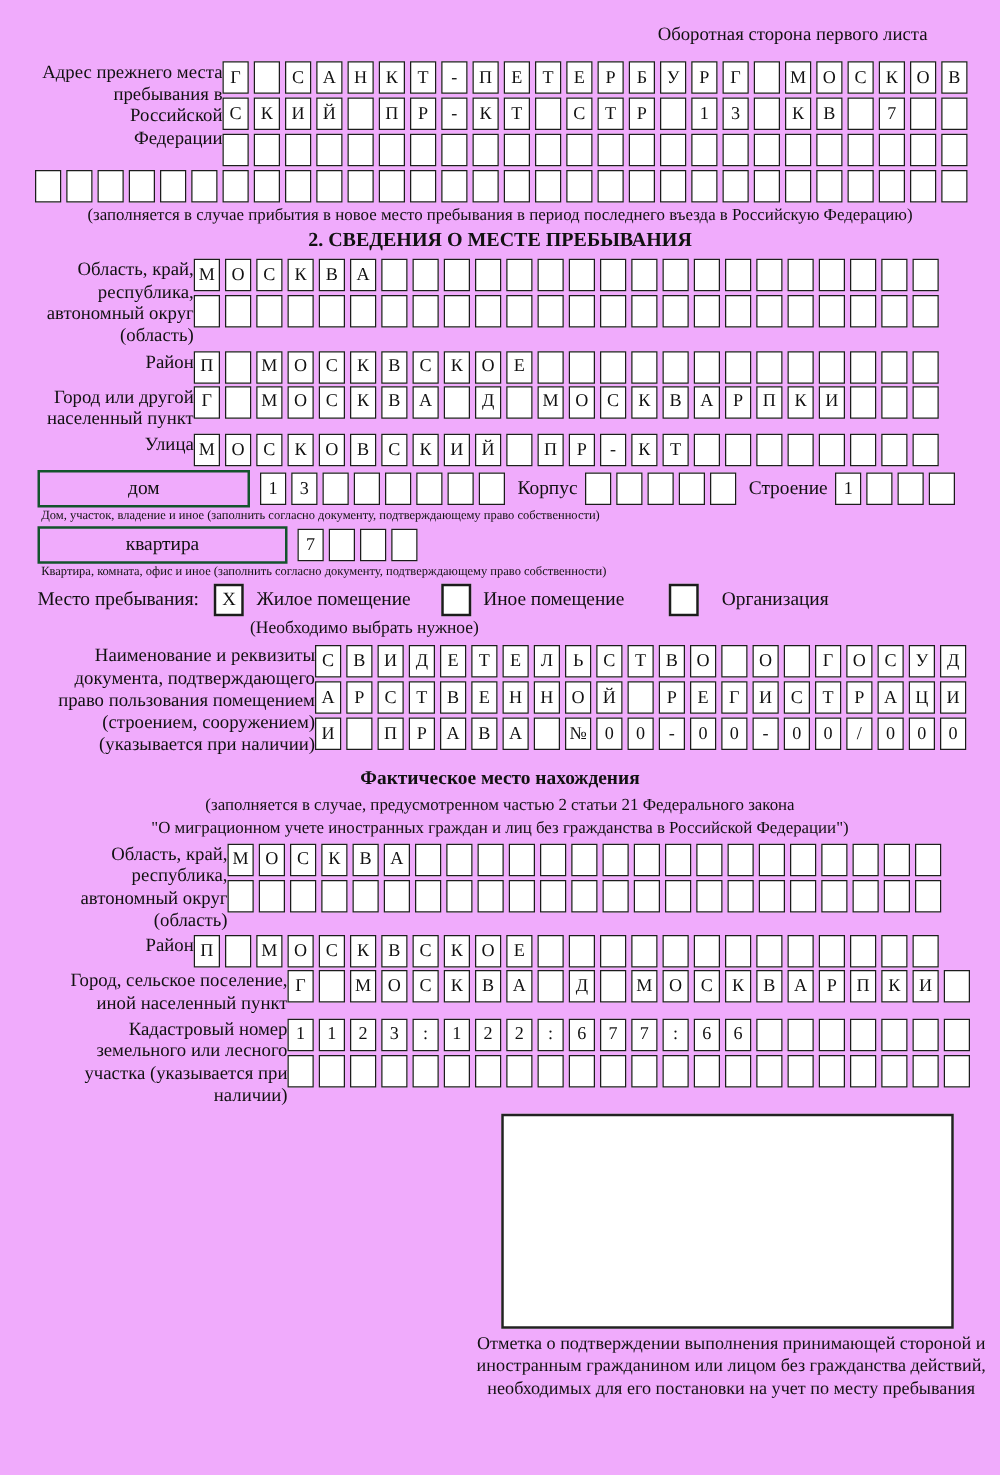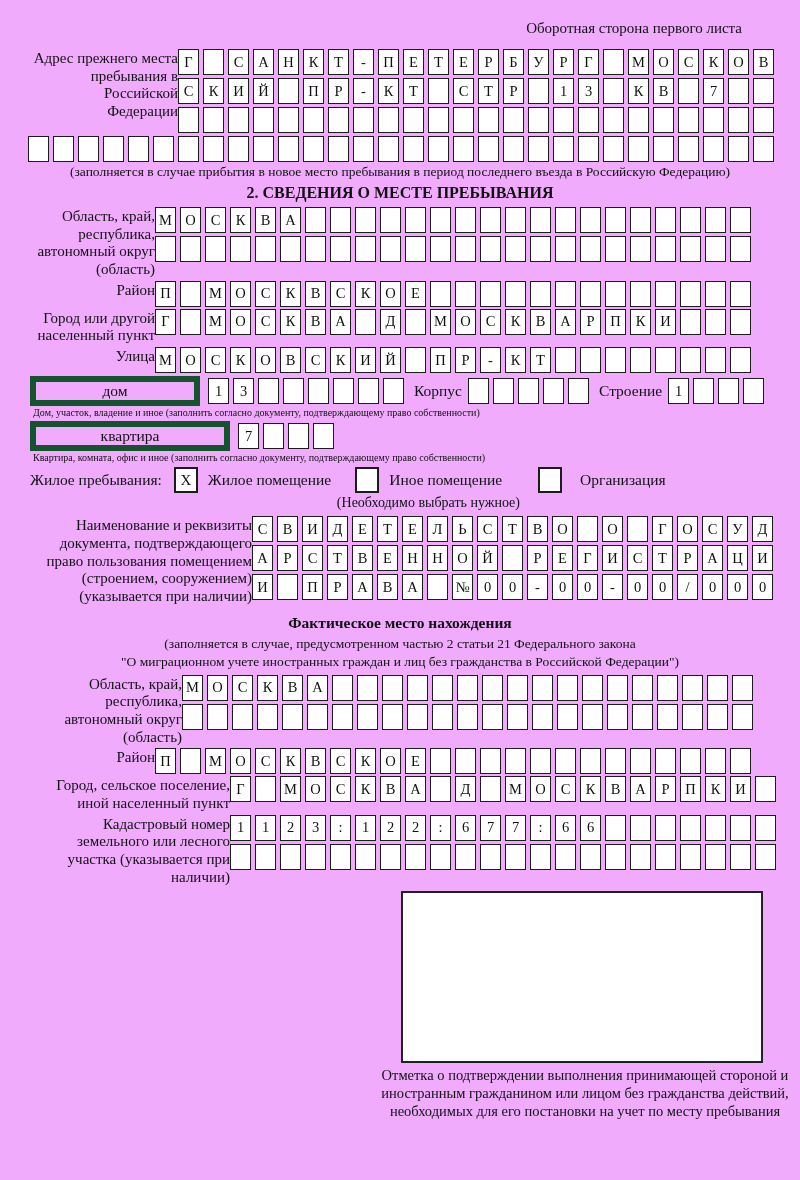--- a/index.html
+++ b/index.html
@@ -27,36 +27,36 @@
   }
   .fullrow { margin-top:3px; }
 
   .note-center { text-align:center; font-size:13.5px; margin-top:2px; }
   .note-left { font-size:10px; margin:1px 0 2px 3px;font-family:Liberation Serif, serif; }
   .sec-title { text-align:center; font-weight:bold; font-size:16px; margin-top:4px; margin-bottom:5px; }
   .sub-title { text-align:center; font-weight:bold; font-size:15.5px; margin-top:8px; margin-bottom:4px; }
 
   .houserow { display:flex; align-items:center; margin:3px 0 1px 0; }
   .labelbox {
-    border:6px solid #14532d; height:30px; display:flex;
+    border:2px solid #14532d; height:30px; display:flex;
     align-items:center; justify-content:center; font-size:15.5px; flex:none;
   }
   .lb-dom { width:170px; }
   .lb-kv  { width:200px; }
   .houserow .cells { margin-left:8px; }
   .inline-lbl { font-size:15.5px; margin:0 6px 0 10px; flex:none; }
 
   .stayrow { display:flex; align-items:center; margin-top:4px; }
   .stayrow .slabel { font-size:15.5px; }
   .checkbox {
     flex:none; width:24px; height:26px; border:2px solid #1c1c1c;
     display:flex; align-items:center; justify-content:center;
     font-size:15px; margin:0 10px 0 12px; background:#fff;
   }
-  .choose-note { font-size:14px; text-align:right; width:320px; margin-left:170px; margin-top:2px; }
+  .choose-note { font-size:14px; text-align:left; width:320px; margin-left:170px; margin-top:2px; }
 
   .stamp-wrap { margin-left:345px; width:420px; margin-top:5px; }
   .stamp-box { width:362px; height:172px; border:2px solid #222; margin-left:26px; background:#fff; }
   .stamp-caption { text-align:center; font-size:14.5px; line-height:1.22; margin-top:4px; }
 </style>
 </head>
 <body>
 
 <div class="page">
 
@@ -364,21 +364,21 @@
     <div class="cells">
         <span class="cell">7</span>
         <span class="cell"></span>
         <span class="cell"></span>
         <span class="cell"></span>
       </div>
   </div>
   <div class="note-left">Квартира, комната, офис и иное (заполнить согласно документу, подтверждающему право собственности)</div>
 
   <div class="stayrow">
-    <span class="slabel">Жилое пребывания:</span>
+    <span class="slabel">Место пребывания:</span>
     <span class="checkbox">X</span>
     <span class="slabel">Жилое помещение</span>
     <span class="checkbox" style="margin-left:24px;"></span>
     <span class="slabel">Иное помещение</span>
     <span class="checkbox" style="margin-left:36px; margin-right:18px;"></span>
     <span class="slabel">Организация</span>
   </div>
   <div class="choose-note">(Необходимо выбрать нужное)</div>
 
   <div class="field" style="margin-top:5px;">

